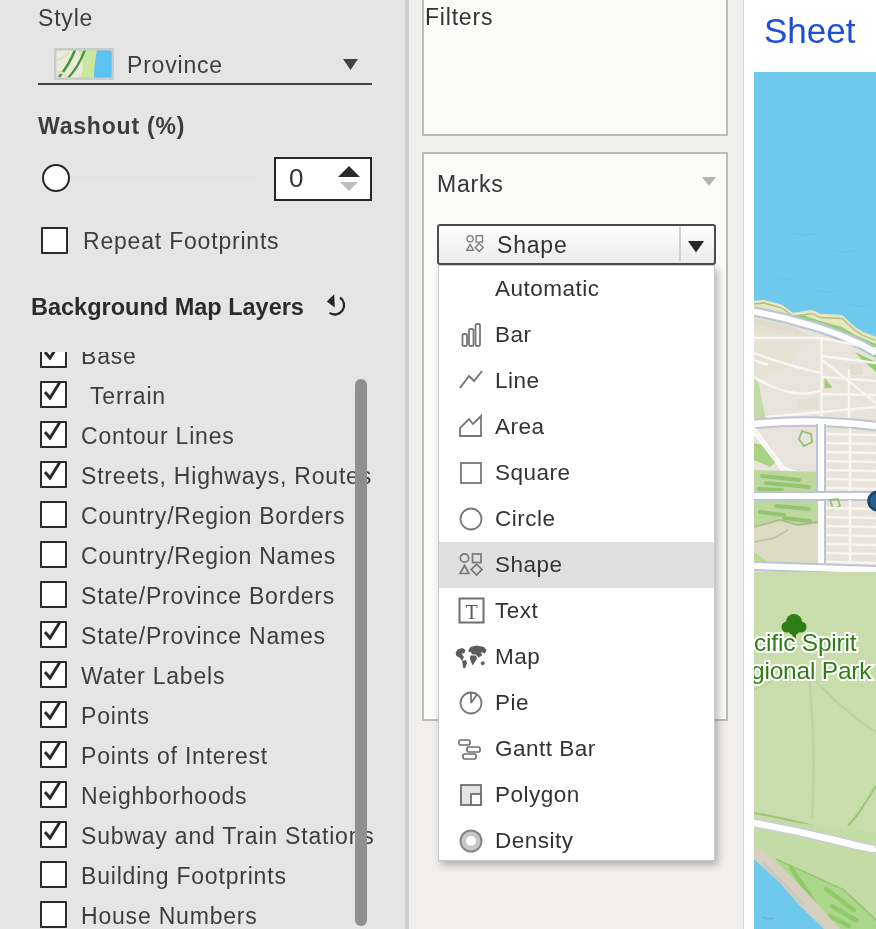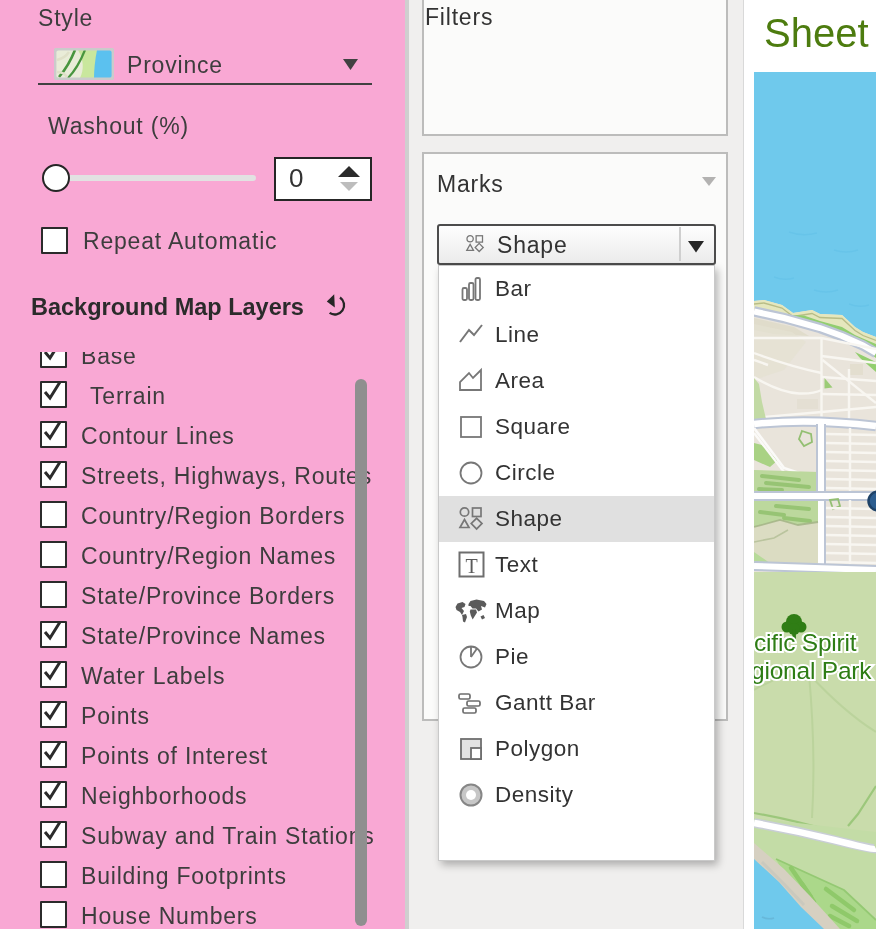--- a/index.html
+++ b/index.html
@@ -1,21 +1,21 @@
 <!DOCTYPE html>
 <html><head>
 <meta charset="utf-8">
 <style>
   html,body{margin:0;padding:0;}
   body{width:876px;height:929px;overflow:hidden;position:relative;
        font-family:"Liberation Sans", sans-serif;background:#fff;color:#333;}
   .abs{position:absolute;}
   .lbl{font-size:23px;letter-spacing:0.8px;color:#3d3d3d;}
   
-  #left{left:0;top:0;width:405px;height:929px;background:#f9a8d4;border-right:4px solid #cfcfcf;}
+  #left{left:0;top:0;width:405px;height:929px;background:#e5e5e5;border-right:4px solid #cfcfcf;}
   .cb{position:absolute;width:22.6px;height:22.6px;background:#fff;border:2.7px solid #2b2b2b;border-radius:1px;}
   .row-lbl{position:absolute;font-size:23px;letter-spacing:0.8px;color:#3d3d3d;white-space:nowrap;}
   
   #mid{left:409px;top:0;width:334px;height:929px;background:#f0efee;border-right:1px solid #d9d9d9;}
   .card{position:absolute;background:#fbfbfa;border:2px solid #bcbcbb;}
   .menu-item{height:46px;display:flex;align-items:center;}
   .menu-item .txt{font-size:22.5px;letter-spacing:0.5px;color:#333;}
   .mi-icon{width:32px;height:32px;margin-left:16px;margin-right:8px;flex:none;}
   
   #right{left:744px;top:0;width:132px;height:929px;background:#fff;}
@@ -33,32 +33,32 @@
     <path d="M31 2 C 27 12 22 22 14 30 " stroke="#48953f" stroke-width="2.2" fill="none"></path>
     <path d="M3 12 q8 -2 12 -8 M3 24 q7 0 10 5" stroke="#dfe0c8" stroke-width="2.5" fill="none"></path>
     <rect x="1.3" y="1.3" width="57.4" height="29.4" rx="3" fill="none" stroke="#cbcbcb" stroke-width="2.2"></rect>
   </svg>
     <div class="abs lbl" style="left:127px;top:52px;">Province</div>
   <svg class="abs" style="left:343px;top:59px;" width="15" height="11">
       <polygon points="0,0 15,0 7.5,11" fill="#414141"></polygon>
     </svg>
   <div class="abs" style="left:38px;top:83px;width:334px;height:2px;background:#414141;"></div>
 
-  <div class="abs lbl" style="left:48px;top:113px;">Washout (%)</div>
+  <div class="abs lbl" style="left:38px;top:113px;font-weight:bold;">Washout (%)</div>
   <div class="abs" style="left:48px;top:175px;width:208px;height:6px;border-radius:3px;background:#e2e2e2;"></div>
   <div class="abs" style="left:42px;top:164px;width:24px;height:24px;border-radius:50%;background:#fff;border:2.6px solid #262626;"></div>
   <div class="abs" style="left:274px;top:157px;width:94px;height:40px;background:#fff;border:2.4px solid #262626;"></div>
   <div class="abs" style="left:289px;top:163px;font-size:26px;color:#333;">0</div>
   <svg class="abs" style="left:337px;top:165px;" width="24" height="28">
     <polygon points="1,12 23,12 12,1" fill="#2b2b2b"></polygon>
     <polygon points="3,17 21,17 12,26" fill="#bdbdbd"></polygon>
   </svg>
 
   <div class="cb" style="left:41px;top:227px;"></div>
-  <div class="abs lbl" style="left:83px;top:228px;">Repeat Automatic</div>
+  <div class="abs lbl" style="left:83px;top:228px;">Repeat Footprints</div>
 
   <div class="abs" style="left:31px;top:294px;font-size:23.5px;font-weight:bold;color:#2b2b2b;">Background Map Layers</div>
   <svg class="abs" style="left:325px;top:293px;" width="24" height="26" viewBox="0 0 24 26">
     <path d="M15 4.5 A 8 8 0 1 1 4.6 19.9" stroke="#262626" stroke-width="2.3" fill="none"></path>
     <polygon points="9.2,1.2 1.8,8.6 9.8,14.6" fill="#262626"></polygon>
   </svg>
 
   <div class="abs" style="left:0;top:352px;width:405px;height:577px;overflow:hidden;">
     <div id="layers" style="position:relative;left:0;top:-10px;">
         <div class="cb" style="left:40px;top:-1px;">
@@ -160,20 +160,24 @@
       </g>
     </svg>
   <div class="abs" style="left:88px;top:232px;font-size:23px;letter-spacing:0.8px;color:#333;">Shape</div>
   <div class="abs" style="left:270px;top:227px;width:1.6px;height:34px;background:#cfcfcf;"></div>
   <svg class="abs" style="left:279px;top:241px;" width="16" height="12">
       <polygon points="0,0 16,0 8,11.5" fill="#262626"></polygon>
     </svg>
 
   <div class="abs" id="menu" style="left:29px;top:265px;width:277px;height:596px;overflow:hidden;background:#fff;border:1px solid #c9c9c9;box-shadow:3px 4px 8px rgba(0,0,0,0.28);box-sizing:border-box;">
       <div class="menu-item" style="">
+        <div class="mi-icon"></div>
+        <div class="txt">Automatic</div>
+      </div>
+      <div class="menu-item" style="">
         <div class="mi-icon"><svg width="32" height="32" viewBox="0 0 32 32">
             <g stroke="#777" fill="none" stroke-width="1.8">
               <rect x="7.5" y="15" width="4.5" height="12" rx="1.5"></rect>
               <rect x="14" y="10" width="4.5" height="17" rx="1.5"></rect>
               <rect x="20.5" y="5" width="4.5" height="22" rx="1.5"></rect>
             </g>
           </svg></div>
         <div class="txt">Bar</div>
       </div>
       <div class="menu-item" style="">
@@ -258,21 +262,21 @@
         <div class="mi-icon"><svg width="32" height="32" viewBox="0 0 32 32">
             <circle cx="16" cy="16" r="10.5" fill="#c7c7c7" stroke="#868686" stroke-width="2"></circle>
             <circle cx="16" cy="16" r="5" fill="#fff"></circle>
           </svg></div>
         <div class="txt">Density</div>
       </div>
     </div>
 </div>
 
 <div id="right" class="abs">
-  <div class="abs" style="left:20px;top:11px;font-size:40px;color:#4d7c0f;">Sheet</div>
+  <div class="abs" style="left:20px;top:11px;font-size:35px;color:#1d4ed8;">Sheet</div>
   <svg class="abs" id="map" style="left:10px;top:72px;" width="122" height="857" viewBox="0 0 122 857">
       <rect x="0" y="0" width="122" height="857" fill="#e9e4db"></rect>
       <path d="M0 0 H122 V265 L109 260 101 255 88 243 66 242 58 238 39 241 28 233 10 228 0 229 Z" fill="#6fc9ec"></path>
       <g stroke="#5fbee6" stroke-width="1.4" fill="none" opacity="0.45">
  <path d="M20 205 q10 4 20 1"></path>
         <path d="M60 218 q12 4 24 0"></path>
         <path d="M95 232 q10 4 20 1"></path>
  <path d="M35 160 q14 5 28 1"></path>
         <path d="M80 178 q12 4 24 0"></path>
       </g>

